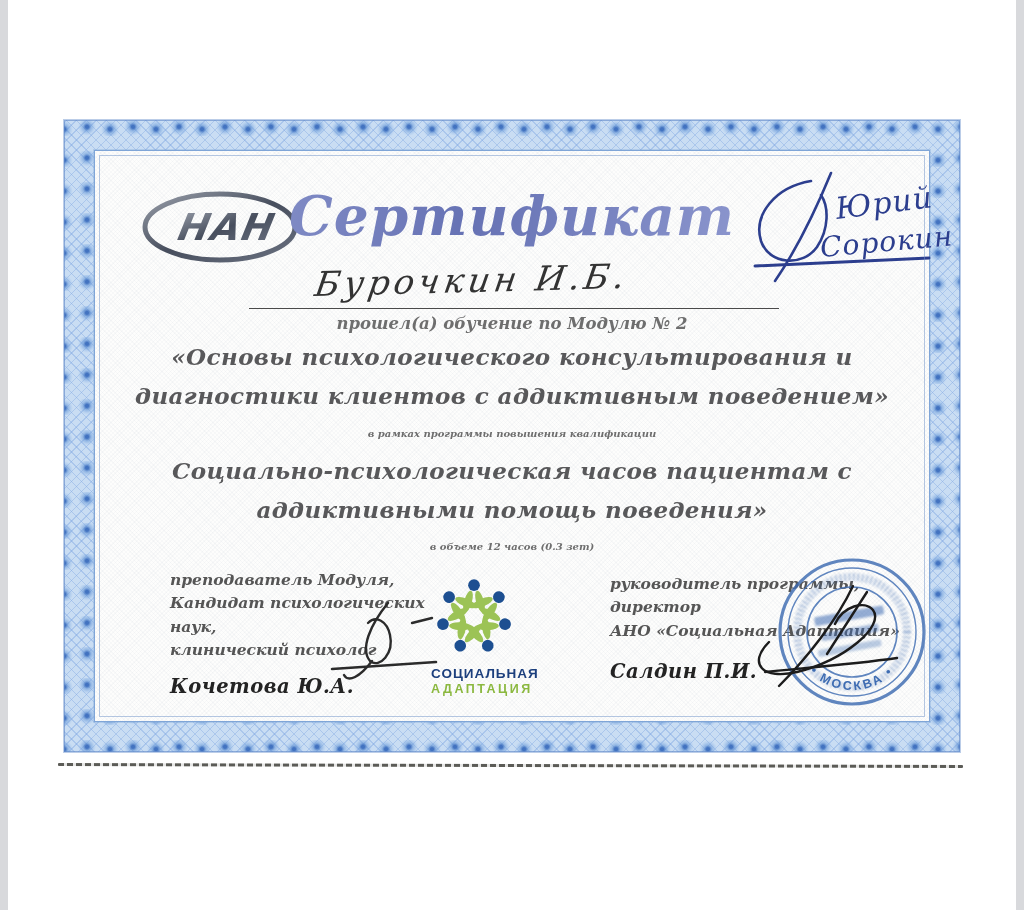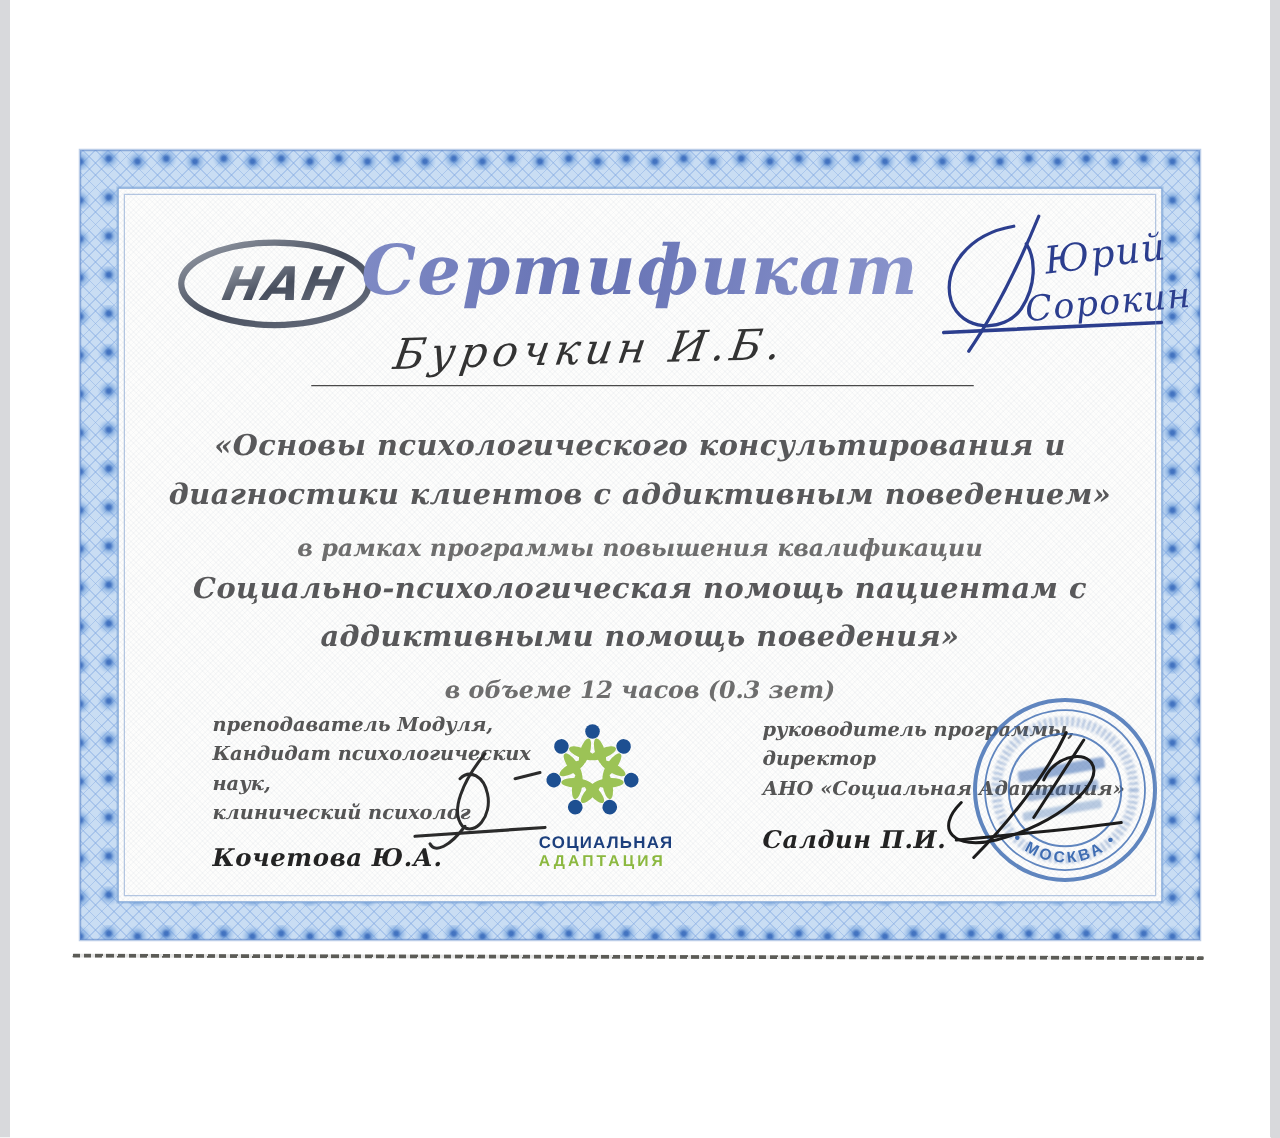--- a/index.html
+++ b/index.html
@@ -66,21 +66,21 @@
   }
 
   
   .big-line{
     left:0;right:0;text-align:center;
     font-size:23px;font-weight:bold;font-style:italic;color:#58585a;letter-spacing:.4px;
   }
   .module-l1{top:192px;} .module-l2{top:231px;}
   .small-center{
     left:0;right:0;text-align:center;
-    font-size:19px;font-weight:bold;font-style:italic;color:#6e6e6e;
+    font-size:10px;font-weight:bold;font-style:italic;color:#6e6e6e;
   }
   .program-intro{top:277px;}
   .program-l1{top:306px;} .program-l2{top:345px;}
   .volume-line{top:390px;}
 
   
   .teacher-block{left:75px;top:417px;width:280px;}
   .role-text{font-size:15.5px;font-weight:bold;font-style:italic;color:#555;line-height:1.5;}
   .person-name{font-size:19.5px;font-weight:bold;font-style:italic;color:#232323;margin-top:14px;letter-spacing:.5px;}
 
@@ -131,27 +131,28 @@
         <path d="M66,14 C30,20 8,48 16,74 C24,98 58,100 72,80 C84,62 84,40 76,28"></path>
         <path d="M86,6 C72,40 52,82 30,114"></path>
         <path d="M10,99 L184,91" stroke-width="3"></path>
       </g>
       <text transform="translate(92,52) rotate(-7)" font-size="30" font-style="italic" letter-spacing="1" fill="#2c3e8e">Юрий</text>
       <text transform="translate(76,90) rotate(-5)" font-size="28" font-style="italic" letter-spacing="1" fill="#2c3e8e">Сорокин</text>
     </svg>
 
     <div class="abs recipient-name">Бурочкин И.Б.</div>
     <div class="abs name-underline"></div>
+    <div class="abs completion-line">прошел(а) обучение по Модулю № 2</div>
 
     <div class="abs big-line module-l1">«Основы психологического консультирования и</div>
     <div class="abs big-line module-l2">диагностики клиентов с аддиктивным поведением»</div>
 
     <div class="abs small-center program-intro">в рамках программы повышения квалификации</div>
 
-    <div class="abs big-line program-l1">Социально-психологическая помощь пациентам с</div>
+    <div class="abs big-line program-l1">Социально-психологическая часов пациентам с</div>
     <div class="abs big-line program-l2">аддиктивными помощь поведения»</div>
 
     <div class="abs small-center volume-line">в объеме 12 часов (0.3 зет)</div>
 
     <div class="abs teacher-block">
       <div class="role-text">преподаватель Модуля,</div>
       <div class="role-text">Кандидат психологических наук,</div>
       <div class="role-text">клинический психолог</div>
       <div class="person-name">Кочетова Ю.А.</div>
     </div>

